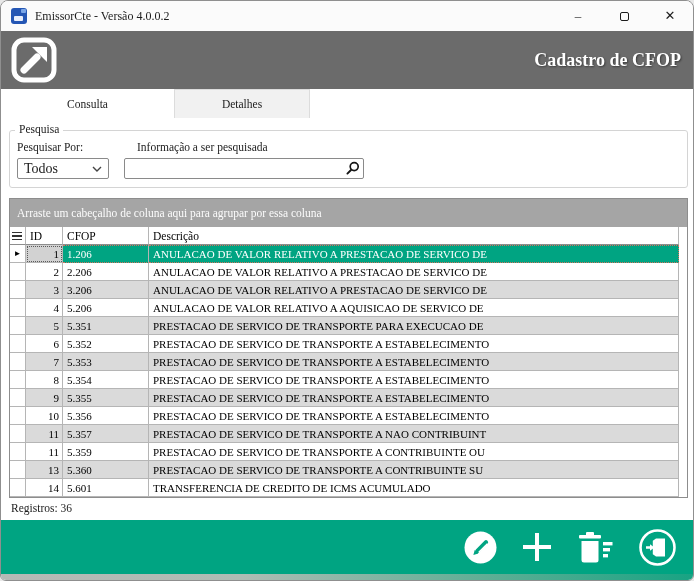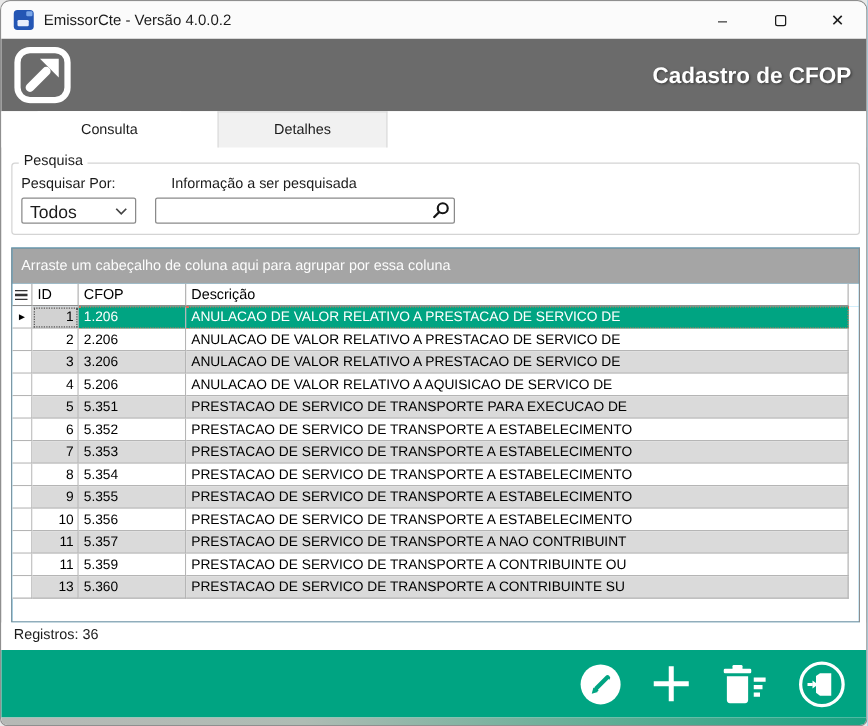--- a/index.html
+++ b/index.html
@@ -1,21 +1,21 @@
 <!DOCTYPE html>
 <html><head>
 <meta charset="utf-8">
 <style>
   html,body{margin:0;padding:0;background:#e8e8e8;}
   *{box-sizing:border-box;}
   .window{
     width:694px;height:581px;background:#fff;position:relative;
     border:1px solid #8f8f8f;border-radius:8px 8px 6px 6px;overflow:hidden;
     display:flex;flex-direction:column;
-    font-family:Liberation Sans, sans-serif;
+    font-family:Liberation Serif, serif;
   }
   
   .titlebar{height:30px;flex:0 0 30px;background:#fbfbfb;display:flex;align-items:center;}
   .appicon{width:16px;height:16px;margin:0 8px 0 10px;background:#2456b4;border-radius:3px;position:relative;flex:0 0 16px;}
   .appicon:before{content:"";position:absolute;right:1px;top:1px;width:5px;height:4px;background:#7aa6e8;border-radius:1px;}
   .appicon:after{content:"";position:absolute;left:3px;bottom:3px;width:9px;height:5px;background:#e8eefb;border-radius:1px;}
   .title{font-size:12px;color:#1b1b1b;}
   .winctrls{margin-left:auto;display:flex;height:100%;}
   .winbtn{width:46px;height:100%;display:flex;align-items:center;justify-content:center;font-size:13px;color:#1b1b1b;}
   .maxbox{width:9px;height:9px;border:1px solid #1b1b1b;border-radius:2px;display:inline-block;}
@@ -33,21 +33,21 @@
   .legend{position:absolute;top:-8px;left:5px;background:#fff;padding:0 4px;font-size:11.5px;color:#1b1b1b;}
   .lbl{position:absolute;font-size:11.5px;color:#1b1b1b;}
   .lbl1{left:7px;top:10px;}
   .lbl2{left:127px;top:10px;}
   .combo{position:absolute;left:7px;top:27px;width:92px;height:21px;border:1px solid #8a8a8a;border-radius:2px;background:#fff;display:flex;align-items:center;padding:0 6px;font-size:14px;color:#1b1b1b;}
   .combo svg{margin-left:auto;}
   .inputwrap{position:absolute;left:114px;top:27px;width:240px;height:21px;border:1px solid #8a8a8a;border-radius:2px;background:#fff;display:flex;align-items:center;}
   .inputwrap input{flex:1;border:none;outline:none;height:17px;font-size:11.5px;padding:0 4px;font-family:inherit;background:transparent;}
   .inputwrap svg{flex:0 0 auto;margin-right:3px;}
   
-  .grid{flex:0 0 300px;margin:0 5px 0 8px;border:1px solid #8d8d8d;background:#0ea5e9;display:flex;flex-direction:column;}
+  .grid{flex:0 0 300px;margin:0 5px 0 8px;border:1px solid #8d8d8d;background:#0369a1;display:flex;flex-direction:column;}
   .groupbar{height:28px;flex:0 0 28px;background:#a5a5a5;color:#fcfcfc;font-size:11.5px;display:flex;align-items:center;padding-left:7px;}
   .gheader{height:18px;flex:0 0 18px;display:grid;grid-template-columns:16px 37px 86px 1fr;padding-right:8px;background:#fff;}
   .hcell{font-size:11.5px;color:#000;display:flex;align-items:center;border-bottom:1px solid #8d8d8d;border-right:1px solid #b5b5b5;padding-left:4px;overflow:hidden;}
   .h-ind{padding-left:2px;}
   .burger{width:10px;height:8px;border-top:1.5px solid #333;border-bottom:1.5px solid #333;position:relative;}
   .burger:before{content:"";position:absolute;left:0;top:2.6px;width:10px;height:1.5px;background:#333;}
   .rows{flex:1;background:#fff;padding-right:8px;}
   .row{display:grid;grid-template-columns:16px 37px 86px 1fr;height:18px;}
   .cell{font-size:11px;color:#000;display:flex;align-items:center;border-bottom:1px solid #b5b5b5;overflow:hidden;white-space:nowrap;background:#fff;}
   .c-ind{border-right:1px solid #b5b5b5;justify-content:center;font-size:8px;color:#000;}
@@ -217,20 +217,26 @@
     <div class="cell c-desc">PRESTACAO DE SERVICO DE TRANSPORTE A CONTRIBUINTE OU</div>
   </div>
 
   <div class="row alt">
     <div class="cell c-ind"></div>
     <div class="cell c-id">13</div>
     <div class="cell c-cfop">5.360</div>
     <div class="cell c-desc">PRESTACAO DE SERVICO DE TRANSPORTE A CONTRIBUINTE SU</div>
   </div>
 
+  <div class="row">
+    <div class="cell c-ind"></div>
+    <div class="cell c-id">14</div>
+    <div class="cell c-cfop">5.601</div>
+    <div class="cell c-desc">TRANSFERENCIA DE CREDITO DE ICMS ACUMULADO</div>
+  </div>
 </div>
   </div>
 
   <div class="status">
     <span>Registros: 36</span>
   </div>
 
   <div class="toolbar">
     <div class="tbtn">
       <svg width="33" height="33" viewBox="0 0 33 33">

